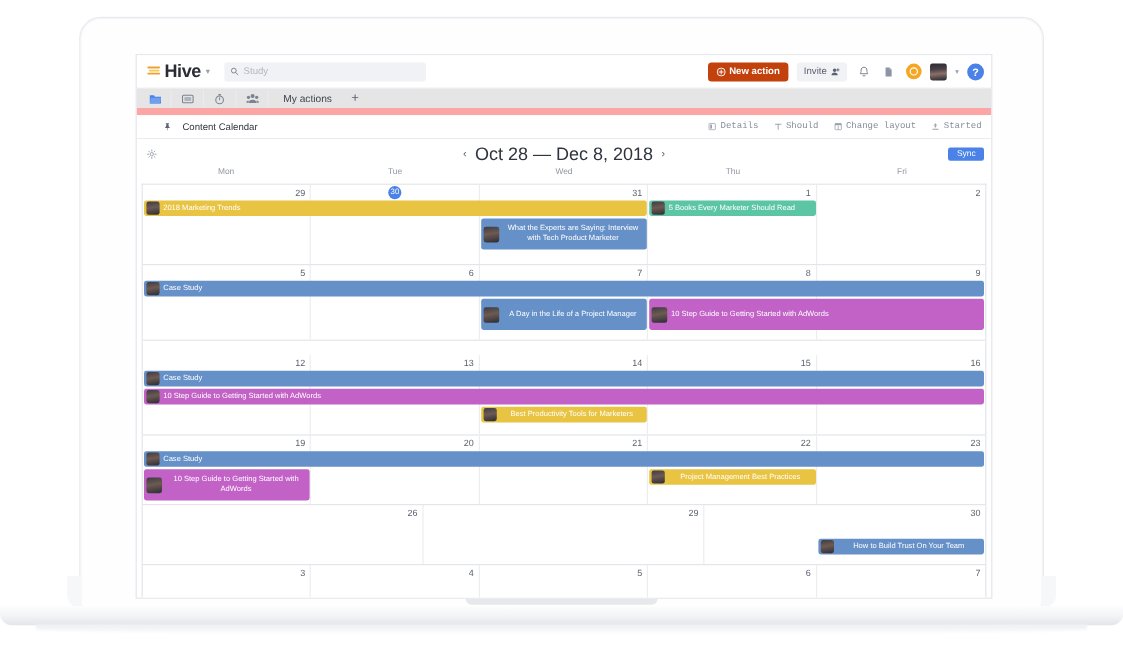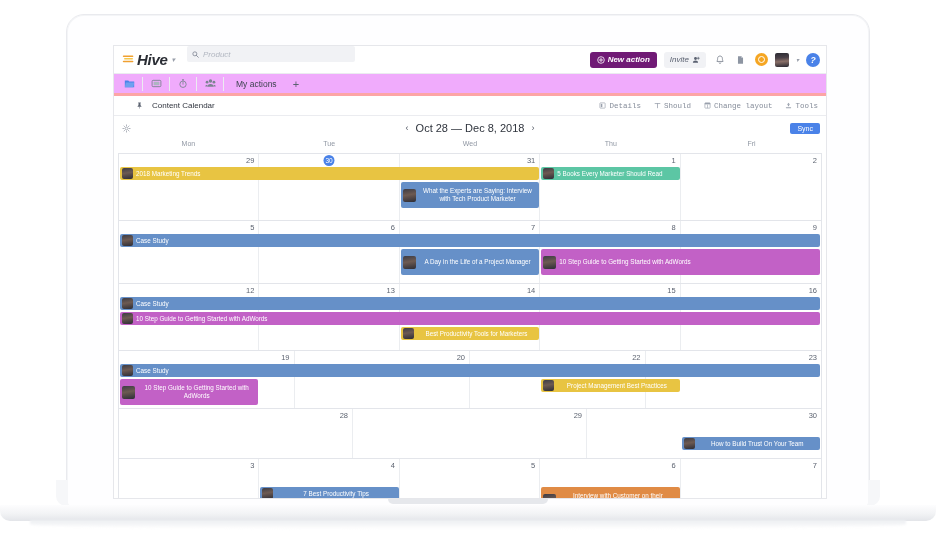--- a/index.html
+++ b/index.html
@@ -64,24 +64,23 @@
     width: 714px; height: 454px;
     background: #ffffff;
     border: 1px solid #e6e7eb;
     overflow: hidden;
   }
 
   
   .topbar {
     height: 28px;
     border-bottom: 1px solid #ebecf0;
-    display: flex; 
+    display: flex; align-items: center;
     padding: 0 6px 0 8px;
     background: #ffffff;
-    font-style: italic;
   }
   .logo-wrap { display: flex; align-items: center; gap: 2px; }
   .logo-mark { display: block; }
   .logo-text {
     font-size: 15px; font-weight: bold; color: #2a2d34;
     letter-spacing: -0.3px; line-height: 1;
   }
   .logo-caret { font-size: 7px; color: #9aa0ab; margin-left: 2px; }
 
   .search-box {
@@ -93,21 +92,21 @@
     padding: 0 5px; gap: 4px;
   }
   .search-ico { color: #7a8190; font-size: 8px; }
   .search-ph { font-size: 8px; color: #b2b7c1; }
 
   .topbar-right {
     margin-left: auto;
     display: flex; align-items: center; gap: 7px;
   }
   .btn-newaction {
-    background: #701a75; color: #fff;
+    background: #c2410c; color: #fff;
     font-size: 8px; font-weight: bold;
     border-radius: 3px;
     padding: 2px 7px; height: 16px;
     display: flex; align-items: center; gap: 3px;
     white-space: nowrap;
   }
   .btn-invite {
     background: #f1f2f5; color: #5a6170;
     font-size: 8px; border-radius: 3px;
     padding: 0 6px; height: 16px;
@@ -137,24 +136,24 @@
   .help-circle {
     width: 14px; height: 14px; border-radius: 50%;
     background: #4a82e8; color: #fff;
     font-size: 9px; font-weight: bold;
     display: flex; align-items: center; justify-content: center;
   }
 
   
   .navbar {
     height: 22px;
-    border-bottom: 3px solid #fca5a5;
+    border-bottom: 6px solid #fca5a5;
     display: flex; align-items: center;
     padding-left: 4px;
-    background: #f0abfc;
+    background: #e5e5e5;
   }
   .nav-ico {
     width: 22px; height: 22px;
     display: flex; align-items: center; justify-content: center;
     color: #7b8391;
   }
   .nav-ico.active { color: #4a82e8; }
   .nav-sep { width: 1px; height: 14px; background: #ebecf0; margin: 0 2px; }
   .nav-label {
     font-size: 8.5px; color: #3e4450;
@@ -188,21 +187,21 @@
   }
   .gear-ico { color: #9aa0ab; font-size: 9px; }
   .daterange {
     position: absolute; left: 0; right: 0;
     display: flex; align-items: center; justify-content: center;
     gap: 7px;
     pointer-events: none;
   }
   .daterange > * { pointer-events: auto; }
   .dr-arrow { font-size: 9px; color: #555b67; }
-  .dr-text { font-size: 11px; color: #2f343d; }
+  .dr-text { font-size: 15px; color: #2f343d; }
   .btn-sync {
     margin-left: auto;
     background: #4a82e8; color: #fff;
     font-size: 7px; border-radius: 2px;
     padding: 2px 7px;
   }
 
   
   .weekhead {
     display: flex;
@@ -224,21 +223,21 @@
     margin: 0 4px;
     background: #fff;
   }
   .weekrow {
     position: relative;
     border-bottom: 1px solid #e3e5ea;
     height: 62px;
   }
   .weekrow.r1 { height: 67px; }
   .weekrow.r2 { height: 63px; }
-  .weekrow.r3 { height: 67px; }
+  .weekrow.r3 { height: 67px; margin-top: 12px; }
   .weekrow.r4 { height: 58px; }
   .weekrow.r5 { height: 50px; }
   .weekrow.r6 { height: 40px; border-bottom: none; }
 
   .daycells { position: absolute; inset: 0; display: flex; }
   .daycell {
     flex: 1 1 20%;
     border-right: 1px solid #ebedf0;
     position: relative;
   }
@@ -306,21 +305,21 @@
         </svg>
         <span class="logo-text">Hive</span>
         <span class="logo-caret">▾</span>
       </div>
 
       <div class="search-box">
         <svg class="search-ico" width="7" height="7" viewBox="0 0 16 16">
           <circle cx="6.5" cy="6.5" r="4.6" fill="none" stroke="#7a8190" stroke-width="1.8"></circle>
           <line x1="10" y1="10" x2="14.5" y2="14.5" stroke="#7a8190" stroke-width="1.8" stroke-linecap="round"></line>
         </svg>
-        <span class="search-ph">Product</span>
+        <span class="search-ph">Study</span>
       </div>
 
       <div class="topbar-right">
         <div class="btn-newaction">
           <svg width="8" height="8" viewBox="0 0 16 16">
             <circle cx="8" cy="8" r="6.6" fill="none" stroke="#fff" stroke-width="1.6"></circle>
             <line x1="8" y1="4.6" x2="8" y2="11.4" stroke="#fff" stroke-width="1.6" stroke-linecap="round"></line>
             <line x1="4.6" y1="8" x2="11.4" y2="8" stroke="#fff" stroke-width="1.6" stroke-linecap="round"></line>
           </svg>
           <span>New action</span>
@@ -430,21 +429,21 @@
             <line x1="8" y1="6" x2="8" y2="14" stroke="#9aa1ad" stroke-width="1.4"></line>
           </svg>
           <span>Change layout</span>
         </div>
         <div class="sub-act">
           <svg width="7" height="7" viewBox="0 0 16 16">
             <path d="M8 1.8l3.4 4.2H4.6z" fill="#9aa1ad"></path>
             <rect x="6.6" y="5.6" width="2.8" height="4" fill="#9aa1ad"></rect>
             <rect x="2" y="12" width="12" height="2" rx="0.8" fill="#9aa1ad"></rect>
           </svg>
-          <span>Tools</span>
+          <span>Started</span>
         </div>
       </div>
     </div>
 
     <div class="caltoolbar">
       <svg class="gear-ico" width="9" height="9" viewBox="0 0 16 16">
         <circle cx="8" cy="8" r="2.4" fill="none" stroke="#9aa0ab" stroke-width="1.4"></circle>
         <g stroke="#9aa0ab" stroke-width="1.4" stroke-linecap="round">
           <line x1="8" y1="1.6" x2="8" y2="3.4"></line>
             <line x1="8" y1="12.6" x2="8" y2="14.4"></line>
@@ -576,20 +575,23 @@
         </div>
         <div class="weekrow r4">
           <div class="daycells">
             <div class="daycell">
               <div class="daynum">19</div>
             </div>
             <div class="daycell">
               <div class="daynum">20</div>
             </div>
             <div class="daycell">
+              <div class="daynum">21</div>
+            </div>
+            <div class="daycell">
               <div class="daynum">22</div>
             </div>
             <div class="daycell">
               <div class="daynum">23</div>
             </div>
           </div>
           <div class="events">
             <div class="event" style="background: rgb(102, 144, 200); left: calc(0% + 1px); width: calc(100% - 2px); top: 0px;">
               <span class="ev-av"></span>
               <span class="ev-title">Case Study</span>
@@ -600,21 +602,21 @@
             </div>
             <div class="event center" style="background: rgb(232, 196, 66); left: calc(60% + 1px); width: calc(20% - 2px); top: 15px;">
               <span class="ev-av"></span>
               <span class="ev-title">Project Management Best Practices</span>
             </div>
           </div>
         </div>
         <div class="weekrow r5">
           <div class="daycells">
             <div class="daycell">
-              <div class="daynum">28</div>
+              <div class="daynum">26</div>
             </div>
             <div class="daycell">
               <div class="daynum">29</div>
             </div>
             <div class="daycell">
               <div class="daynum">30</div>
             </div>
           </div>
           <div class="events">
             <div class="event center" style="background: rgb(102, 144, 200); left: calc(80% + 1px); width: calc(20% - 2px); top: 15px;">

